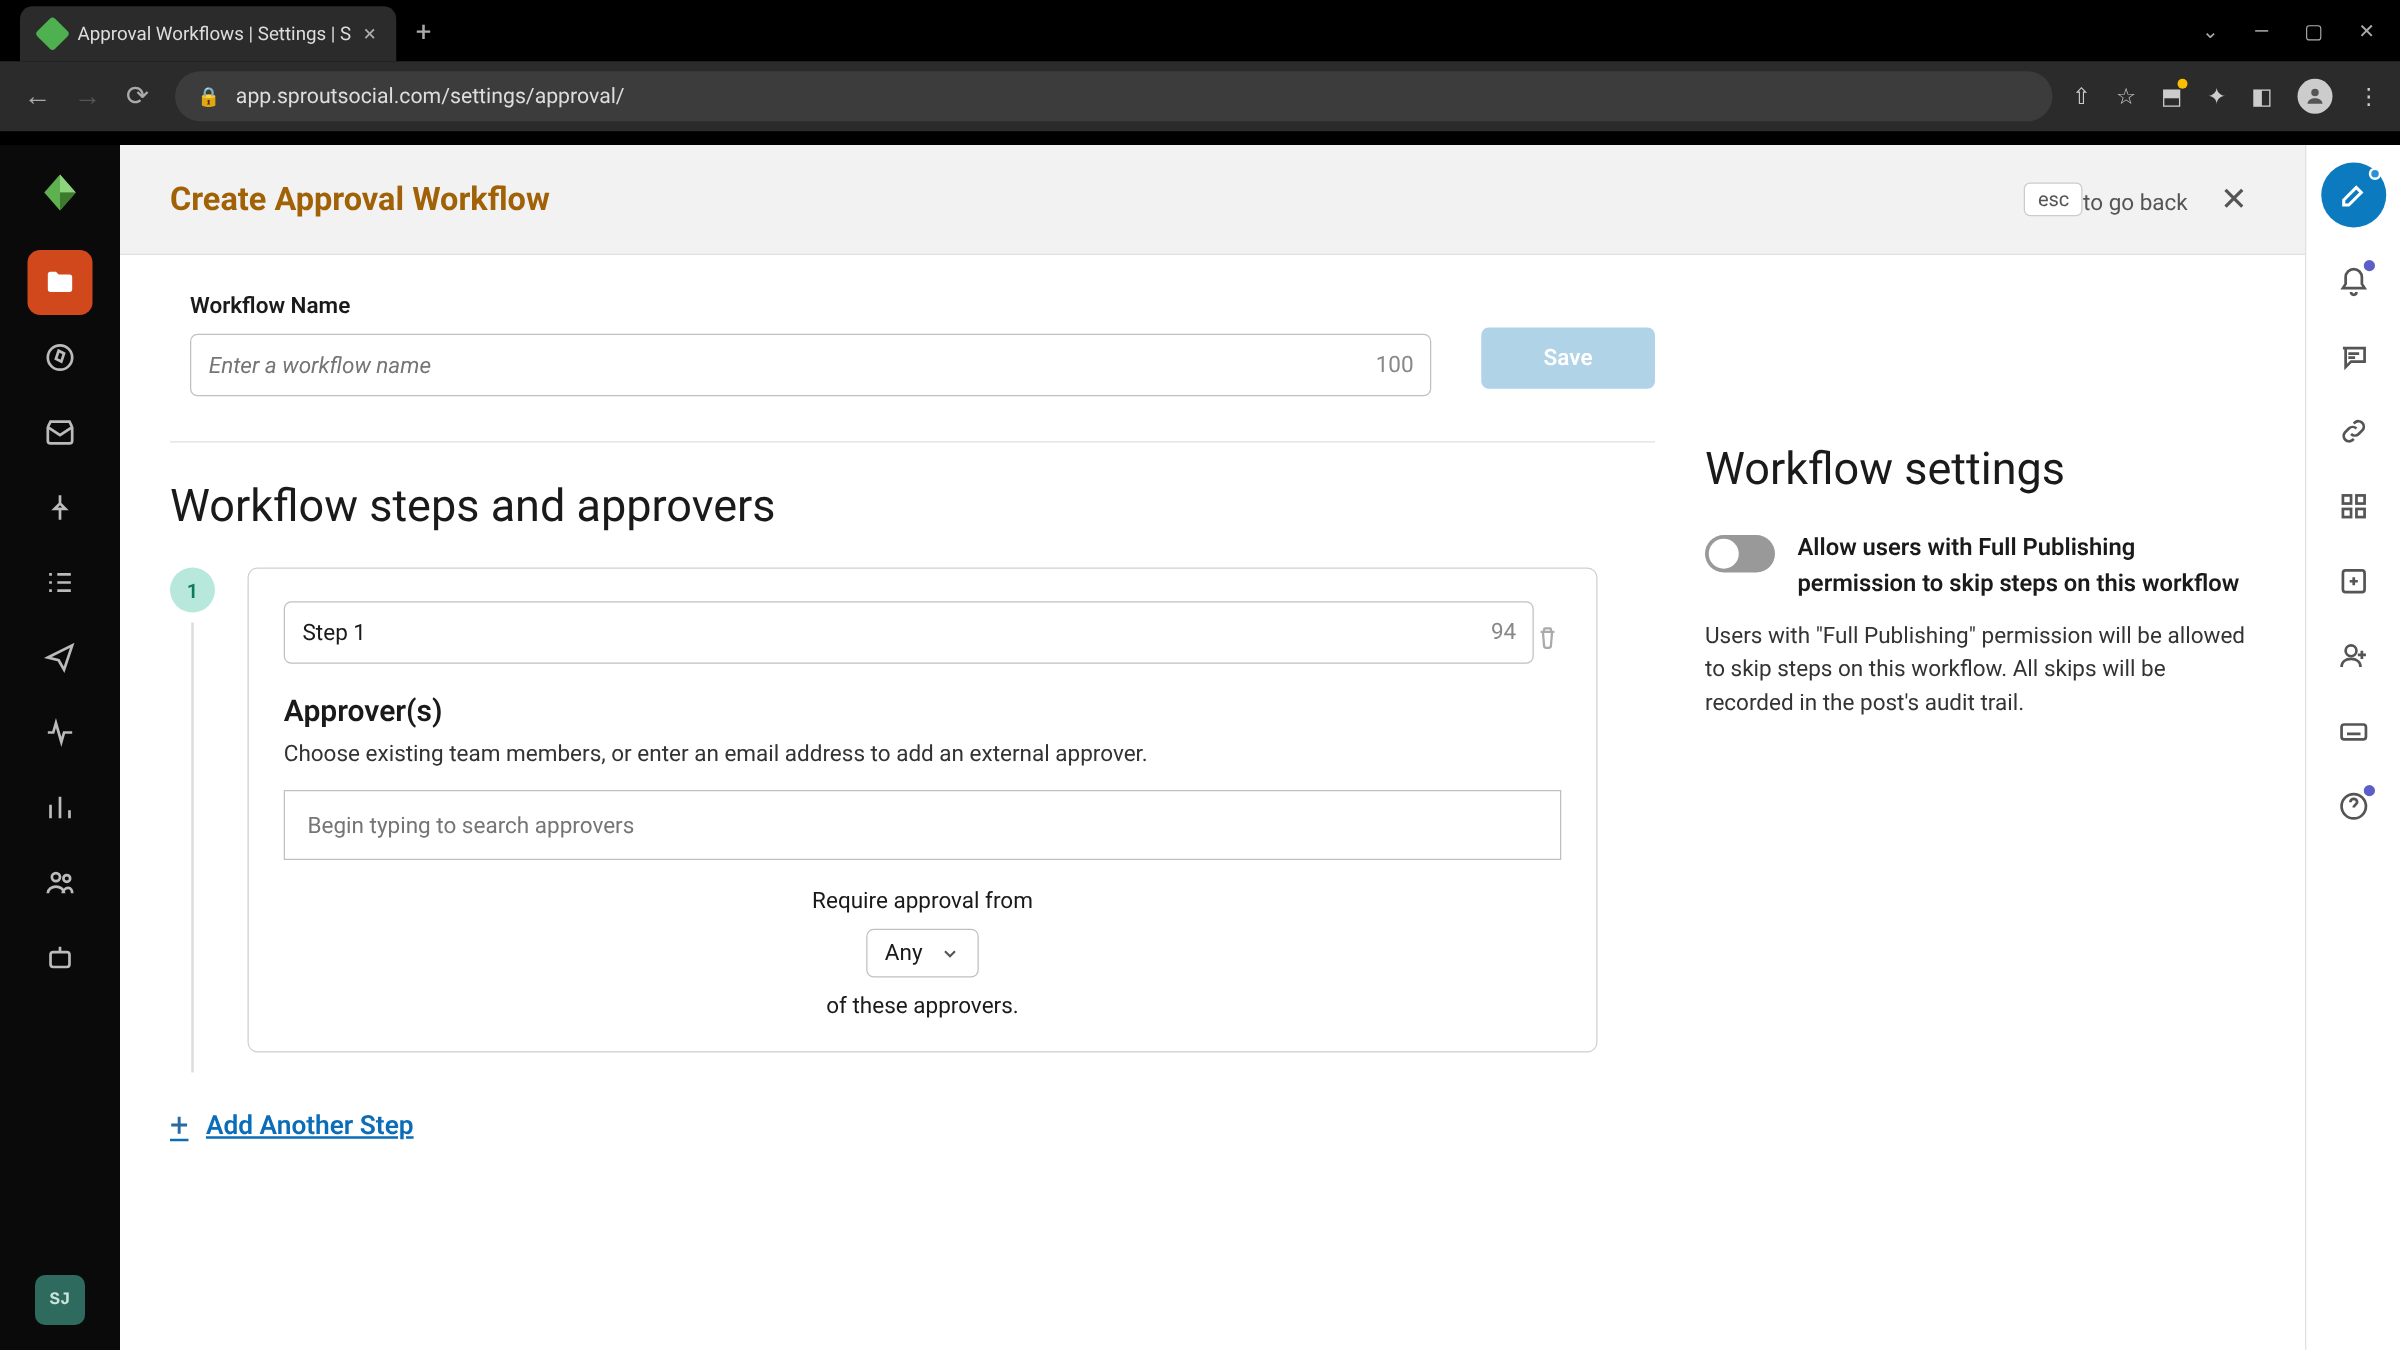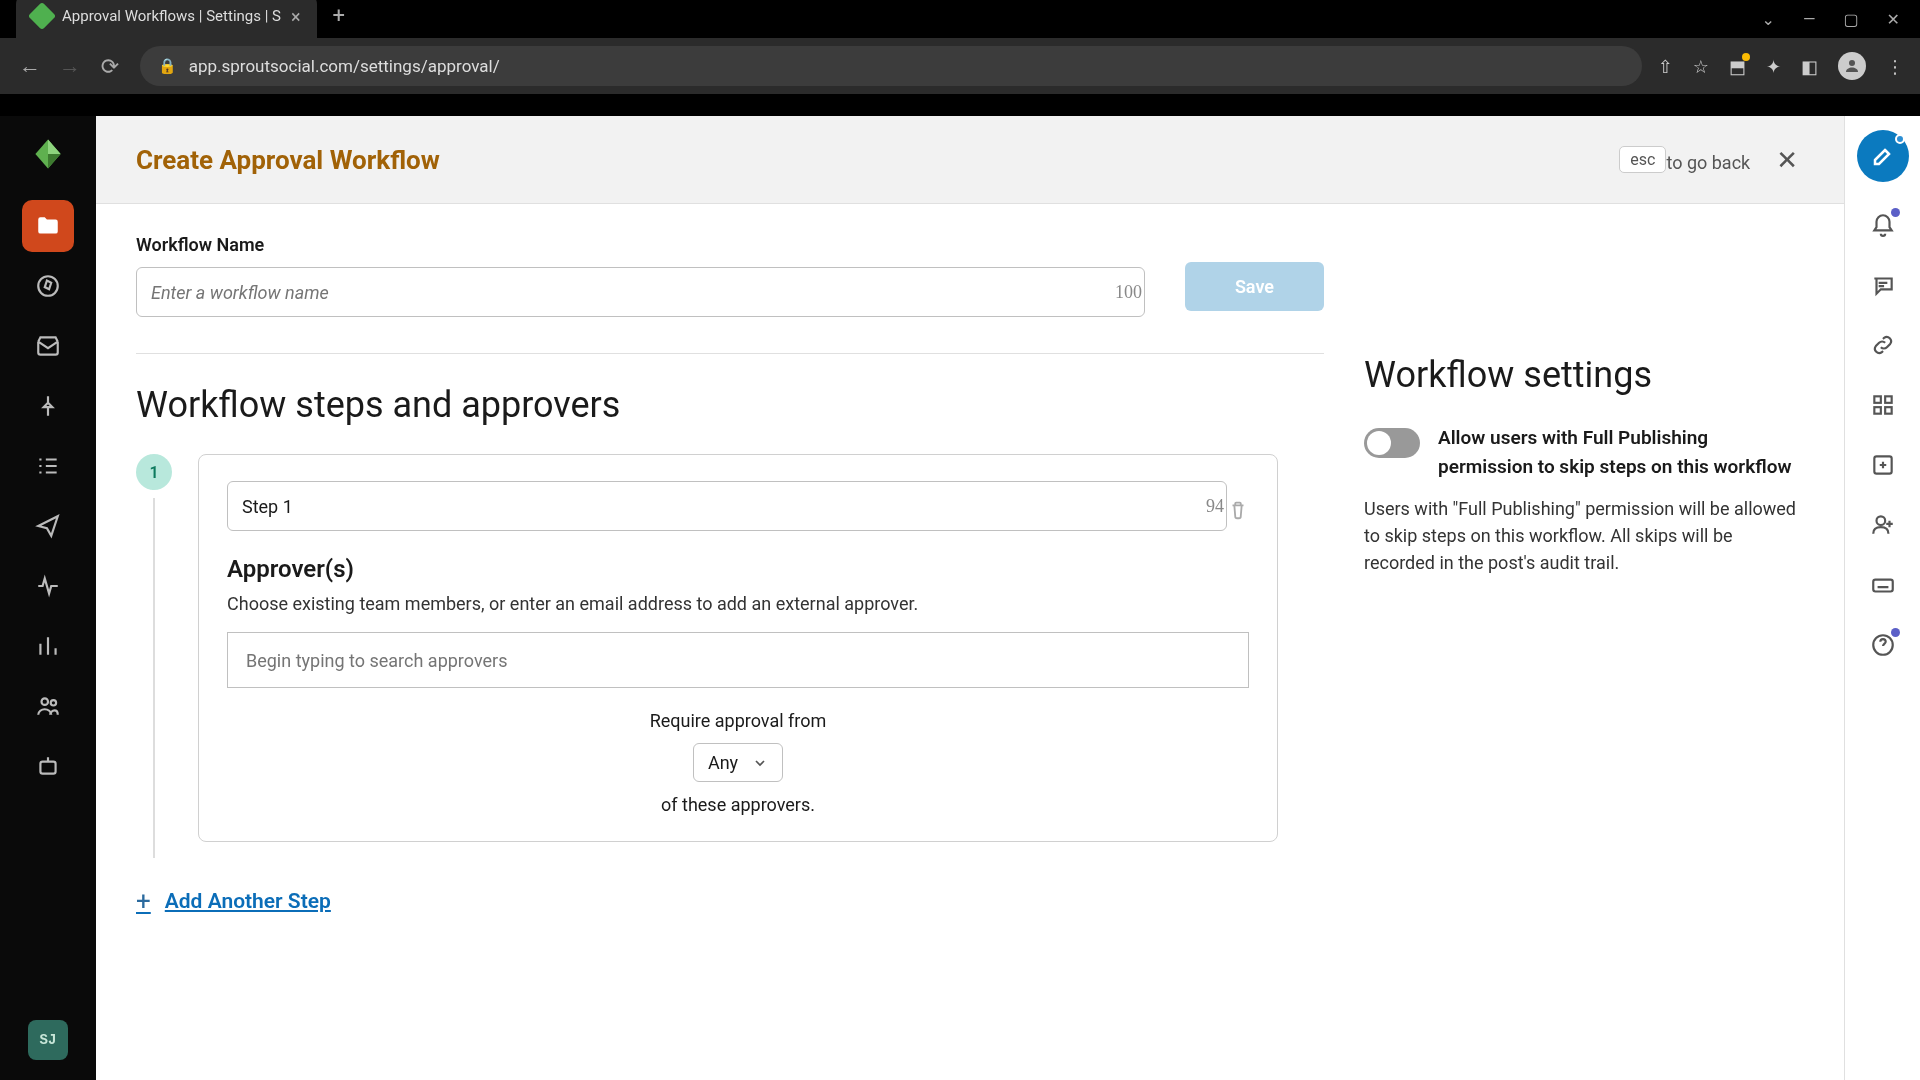--- a/index.html
+++ b/index.html
@@ -1,20 +1,20 @@
 <!DOCTYPE html>
 <html><head>
 <meta charset="utf-8">
 <style>
 * { margin: 0; padding: 0; box-sizing: border-box; font-family: -apple-system, BlinkMacSystemFont, "Segoe UI", Roboto, sans-serif; }
 body { width: 1920px; height: 1080px; overflow: hidden; background: #000; display: flex; flex-direction: column; }
 
 
 .browser-chrome { background: #000; height: 116px; display: flex; flex-direction: column; }
-.titlebar { height: 38px; display: flex; align-items: center; justify-content: space-between; padding: 0 8px; border-radius: 10px; }
+.titlebar { height: 49px; display: flex; align-items: center; justify-content: space-between; padding: 0 8px; border-radius: 10px; }
 .tabs { display: flex; align-items: flex-end; height: 100%; padding-left: 8px; }
 .tab { background: #2b2b2b; height: 44px; border-radius: 10px 10px 0 0; display: flex; align-items: center; padding: 0 16px; gap: 10px; min-width: 280px; }
 .tab-favicon { width: 20px; height: 20px; background: #4fb04f; border-radius: 3px; transform: rotate(45deg); }
 .tab-title { color: #ddd; font-size: 15px; flex: 1; white-space: nowrap; overflow: hidden; text-overflow: ellipsis; }
 .tab-close { color: #aaa; font-size: 18px; cursor: pointer; }
 .new-tab { color: #aaa; font-size: 22px; margin-left: 16px; margin-bottom: 10px; cursor: pointer; }
 .window-controls { display: flex; gap: 28px; color: #aaa; padding-right: 12px; }
 .window-controls span { cursor: pointer; font-size: 16px; }
 
 .toolbar { height: 56px; background: #2b2b2b; display: flex; align-items: center; padding: 0 16px; gap: 16px; }
@@ -51,26 +51,26 @@
 .header-right { display: flex; align-items: center; gap: 20px; }
 .esc-hint { display: flex; align-items: flex-end; color: #555; font-size: 18px; }
 .esc-key { background: #fff; border: 1px solid #ccc; border-radius: 5px; padding: 3px 10px; font-size: 16px; color: #555; }
 .close-btn { font-size: 26px; color: #555; cursor: pointer; padding: 6px; }
 
 .content-body { flex: 1; padding: 30px 40px; display: flex; gap: 0; }
 .left-col { flex: 1; max-width: 1200px; }
 .right-col { width: 480px; padding-top: 120px; padding-left: 40px; }
 
 .name-section { display: flex; align-items: flex-start; gap: 40px; padding-bottom: 36px; border-bottom: 1px solid #e0e0e0; margin-bottom: 30px; }
-.name-field { flex: 1; max-width: 1140px; }
+.name-field { flex: 1; max-width: 1140px; margin-left: 16px; }
 .field-label { font-size: 18px; font-weight: 600; color: #1a1a1a; margin-bottom: 12px; display:block; }
 .input-wrap { position: relative; }
 .text-input { width: 100%; height: 50px; border: 1.5px solid #c0c0c0; border-radius: 6px; padding: 0 60px 0 14px; font-size: 18px; font-style: italic; color: #888; }
 .text-input.normal { font-style: normal; color: #1a1a1a; }
-.char-count { position: absolute; right: 3px; top: 50%; transform: translateY(-50%); color: #888; font-size: 18px; font-family: Liberation Serif, serif; }
+.char-count { position: absolute; right: 14px; top: 50%; transform: translateY(-50%); color: #888; font-size: 18px; }
 .save-btn { background: #b0d3e8; color: #fff; font-weight: 600; font-size: 18px; border: none; border-radius: 6px; padding: 14px 50px; cursor: not-allowed; margin-top: 28px; }
 
 .section-title { font-size: 36px; font-weight: 400; color: #1a1a1a; margin-bottom: 28px; }
 
 .step-wrap { display: flex; gap: 26px; align-items: flex-start; }
 .step-num-col { display:flex; flex-direction:column; align-items:center; }
 .step-num { width: 36px; height: 36px; border-radius: 50%; background: #b8e8dc; color: #0d7a5e; display: flex; align-items: center; justify-content: center; font-weight: 600; font-size: 16px; }
 .step-line { width: 2px; flex:1; background: #ddd; margin-top: 8px; min-height: 360px; }
 .step-card { flex: 1; border: 1px solid #d0d0d0; border-radius: 8px; padding: 26px 28px; max-width: 1080px; }
 .step-header { display: flex; justify-content: space-between; align-items: flex-start; margin-bottom: 12px; }

